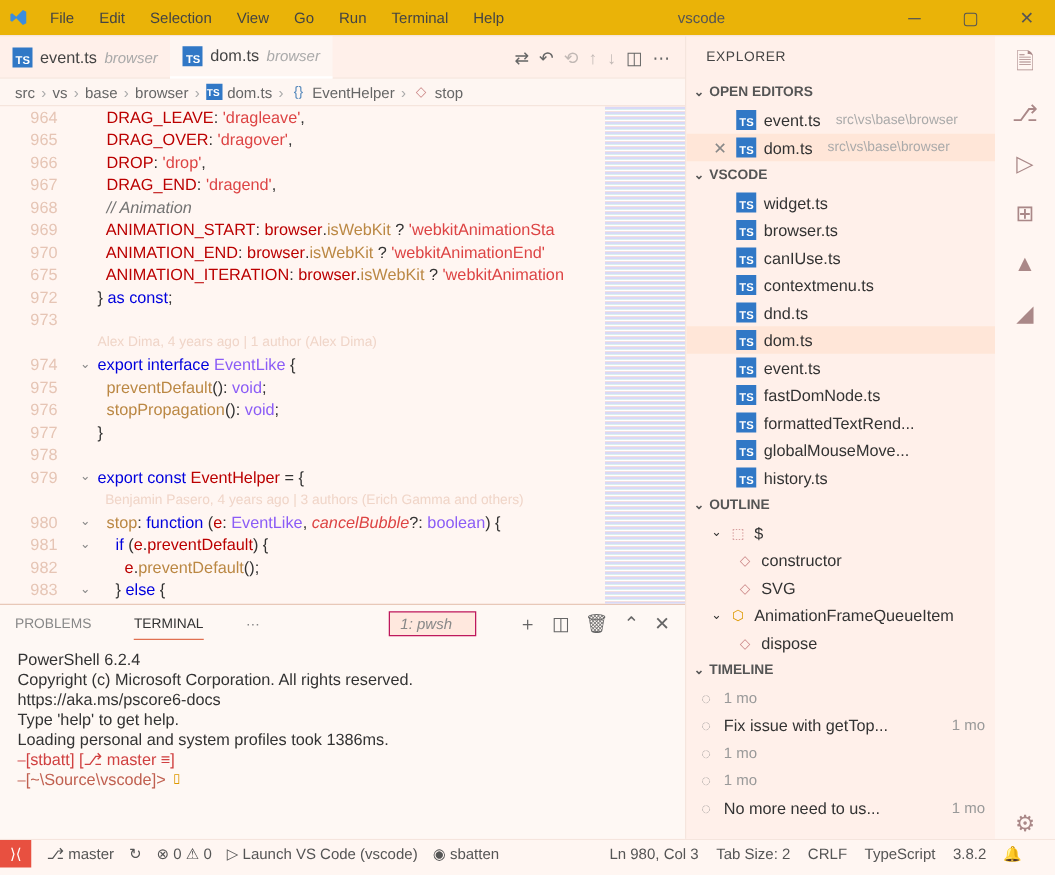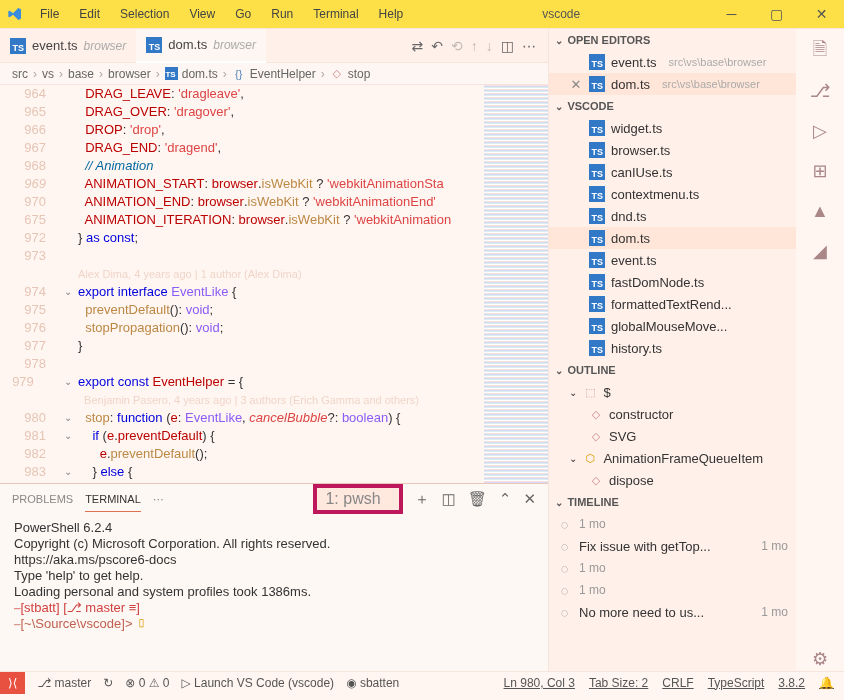--- a/index.html
+++ b/index.html
@@ -1,17 +1,17 @@
 <!DOCTYPE html>
 <html><head>
 <meta charset="utf-8">
 <style>
 * { margin: 0; padding: 0; box-sizing: border-box; font-family: 'Segoe UI', Arial, sans-serif; }
 body { width: 844px; height: 700px; overflow: hidden; background: #fff6f2; color: #333; font-size: 12px; position: relative; }
-.titlebar { height: 29px; display: flex; align-items: center; background: #fde047; border-bottom: 1px solid #f5e5dd; }
+.titlebar { height: 29px; display: flex; align-items: center; background: #eab308; border-bottom: 1px solid #f5e5dd; }
 .titlebar .logo { width: 30px; display: flex; justify-content: center; }
 .titlebar .logo svg { width: 16px; height: 16px; }
 .menubar { display: flex; }
 .menubar span { padding: 0 10px; font-size: 12px; color: #444; cursor: pointer; }
 .wintitle { flex: 1; text-align: center; font-size: 12px; color: #555; }
 .wincontrols { display: flex; }
 .wincontrols div { width: 45px; height: 29px; display: flex; align-items: center; justify-content: center; color: #555; font-size: 14px; }
 .main { display: flex; height: 642px; }
 .editorpane { flex: 1; display: flex; flex-direction: column; }
 .tabs { height: 34px; display: flex; align-items: center; border-bottom: 1px solid #f5e5dd; background: #fff0ea; }
@@ -28,35 +28,35 @@
 .gutter { width: 64px; text-align: right; padding-right: 18px; color: #e6c5b5; line-height: 18px; }
 .folds { width: 14px; line-height: 18px; color: #888; }
 .fold { font-size: 10px; display: block; height: 18px; }
 .code { flex: 1; line-height: 18px; white-space: pre; color: #333; position: relative; }
 .code .ln { height: 18px; display: flex; align-items: center; }
 .tok-str { color: #d44; }
 .tok-kw { color: #00d; }
 .tok-prop { color: #b00; }
 .tok-fn { color: #b84; }
 .tok-type { color: #8b5cf6; }
-.tok-comment { color: #0369a1; font-style: italic; }
+.tok-comment { color: #737373; font-style: italic; }
 .tok-var { color: #b00; }
 .tok-param { color: #d44; font-style: italic; }
 .blame { color: #f0d5c8; font-size: 11px; }
 .minimap { width: 64px; background: #fff; background-image:
   repeating-linear-gradient(to bottom, rgba(200,100,100,0.2) 0 1px, transparent 1px 4px),
   repeating-linear-gradient(to bottom, rgba(0,0,200,0.15) 1px 2px, transparent 2px 5px),
   repeating-linear-gradient(to bottom, rgba(0,150,150,0.15) 2px 3px, transparent 3px 6px);
 }
 .panel { height: 188px; border-top: 1px solid #e8c8b8; display: flex; flex-direction: column; background: #fef8f4; }
-.panel-tabs { height: 30px; display: flex; align-items: center; padding: 0 12px; gap: 12px; font-size: 11px; color: #888; }
+.panel-tabs { height: 30px; display: flex; align-items: center; padding: 0 12px; gap: 34px; font-size: 11px; color: #888; }
 .panel-tabs .ptab.active { color: #333; border-bottom: 1px solid #e07050; }
 .panel-tabs .ptab { padding: 6px 0; }
 .panel-tabs .spacer { flex: 1; }
-.term-select { background: #ffe8de; border: 4px solid #be185d; padding: 2px 18px 2px 8px; font-size: 16px; }
+.term-select { background: #ffe8de; border: 1px solid #be185d; padding: 2px 18px 2px 8px; font-size: 12px; font-style: italic; }
 .panel-actions { display: flex; gap: 12px; color: #666; font-size: 15px; }
 .term-body { flex: 1; padding: 6px 14px; font-family: Consolas, monospace; font-size: 13px; line-height: 16px; color: #333; white-space: pre-wrap; }
 .term-body .prompt1 { color: #d04040; }
 .term-body .prompt2 { color: #c06050; }
 .sidebar { width: 248px; background: #fff0ea; border-left: 1px solid #f5e5dd; display: flex; flex-direction: column; overflow: hidden; }
 .side-title { height: 34px; display: flex; align-items: center; padding: 0 16px; font-size: 11px; letter-spacing: 0.5px; color: #444; }
 .section-head { height: 22px; display: flex; align-items: center; padding: 0 6px; font-size: 11px; font-weight: bold; color: #555; gap: 4px; }
 .section-head .chev { font-size: 10px; }
 .tree-item { height: 22px; display: flex; align-items: center; padding-left: 20px; gap: 6px; font-size: 13px; color: #333; }
 .tree-item.indent2 { padding-left: 40px; }
@@ -66,21 +66,21 @@
 .outline-icon { width: 14px; height: 14px; display: flex; align-items: center; justify-content: center; font-size: 11px; }
 .cube { color: #c88; }
 .timeline-item { height: 22px; display: flex; align-items: center; padding-left: 12px; gap: 8px; font-size: 13px; color: #333; }
 .timeline-item .circle { width: 10px; color: #888; }
 .timeline-item .label { flex: 1; white-space: nowrap; overflow: hidden; text-overflow: ellipsis; }
 .timeline-item .time { color: #999; font-size: 12px; padding-right: 8px; }
 .actbar { width: 48px; background: #fff6f2; display: flex; flex-direction: column; align-items: center; gap: 16px; padding-top: 10px; }
 .actbar div { width: 24px; height: 24px; color: #a88; display: flex; align-items: center; justify-content: center; font-size: 18px; }
 .statusbar { height: 22px; background: #fff6f2; border-top: 1px solid #f5e5dd; display: flex; align-items: center; font-size: 12px; color: #555; }
 .statusbar .left { display: flex; align-items: center; gap: 12px; }
-.statusbar .right { margin-left: auto; display: flex; gap: 14px; padding-right: 10px; text-decoration: underline; }
+.statusbar .right { margin-left: auto; display: flex; gap: 14px; padding-right: 26px; }
 .statusbar .remote { background: #e85040; color: #fff; padding: 0 8px; height: 22px; display: flex; align-items: center; }
 </style>
 </head>
 <body>
 
 <div class="titlebar">
   <div class="logo">
     <svg viewBox="0 0 24 24" fill="#3a8dde">
         <path d="M17 3l4 2v14l-4 2-8-8-5 4-2-1V8l2-1 5 4 8-8z"></path>
       </svg>
@@ -146,32 +146,32 @@
         <span class="seg"><span class="outline-icon cube">◇</span>stop</span>
       </div>
 
     <div class="editor">
       <div class="gutter" id="gutter">
           <div style="height: 18px;">964</div>
           <div style="height: 18px;">965</div>
           <div style="height: 18px;">966</div>
           <div style="height: 18px;">967</div>
           <div style="height: 18px;">968</div>
-          <div style="height: 18px; font-style: italic;">969</div>
+          <div style="height: 18px;">969</div>
           <div style="height: 18px;">970</div>
           <div style="height: 18px;">675</div>
           <div style="height: 18px;">972</div>
           <div style="height: 18px;">973</div>
           <div style="height: 18px;"></div>
           <div style="height: 18px;">974</div>
           <div style="height: 18px;">975</div>
           <div style="height: 18px; padding-left: 24px;">976</div>
           <div style="height: 18px;">977</div>
           <div style="height: 18px;">978</div>
-          <div style="height: 18px; text-align: center;">979</div>
+          <div style="height: 18px;">979</div>
           <div style="height: 18px;"></div>
           <div style="height: 18px;">980</div>
           <div style="height: 18px;">981</div>
           <div style="height: 18px;">982</div>
           <div style="height: 18px;">983</div>
         </div>
       <div class="folds" id="folds">
           <span class="fold"></span>
           <span class="fold"></span>
           <span class="fold"></span>
@@ -212,20 +212,21 @@
           <span>🗑</span>
           <span>⌃</span>
           <span>✕</span>
         </div>
       </div>
       <div class="term-body" id="term-body"><div>PowerShell 6.2.4</div><div>Copyright (c) Microsoft Corporation. All rights reserved.</div><div></div><div>https://aka.ms/pscore6-docs</div><div>Type 'help' to get help.</div><div></div><div>Loading personal and system profiles took 1386ms.</div><div class="prompt1">⎯[stbatt] [⎇ master ≡]</div><div class="prompt2">⎯[~\Source\vscode]&gt; <span style="color:#d90">▯</span></div></div>
     </div>
   </div>
 
   <div class="sidebar">
+    <div class="side-title">EXPLORER</div>
 
     <div class="section-head">
         <span class="chev">⌄</span>
         <span>OPEN EDITORS</span>
       </div>
     <div id="open-editors">
         <div class="tree-item">
           <span class="close-x"></span>
           <span class="ts-icon">TS</span>
           <span>event.ts</span>

